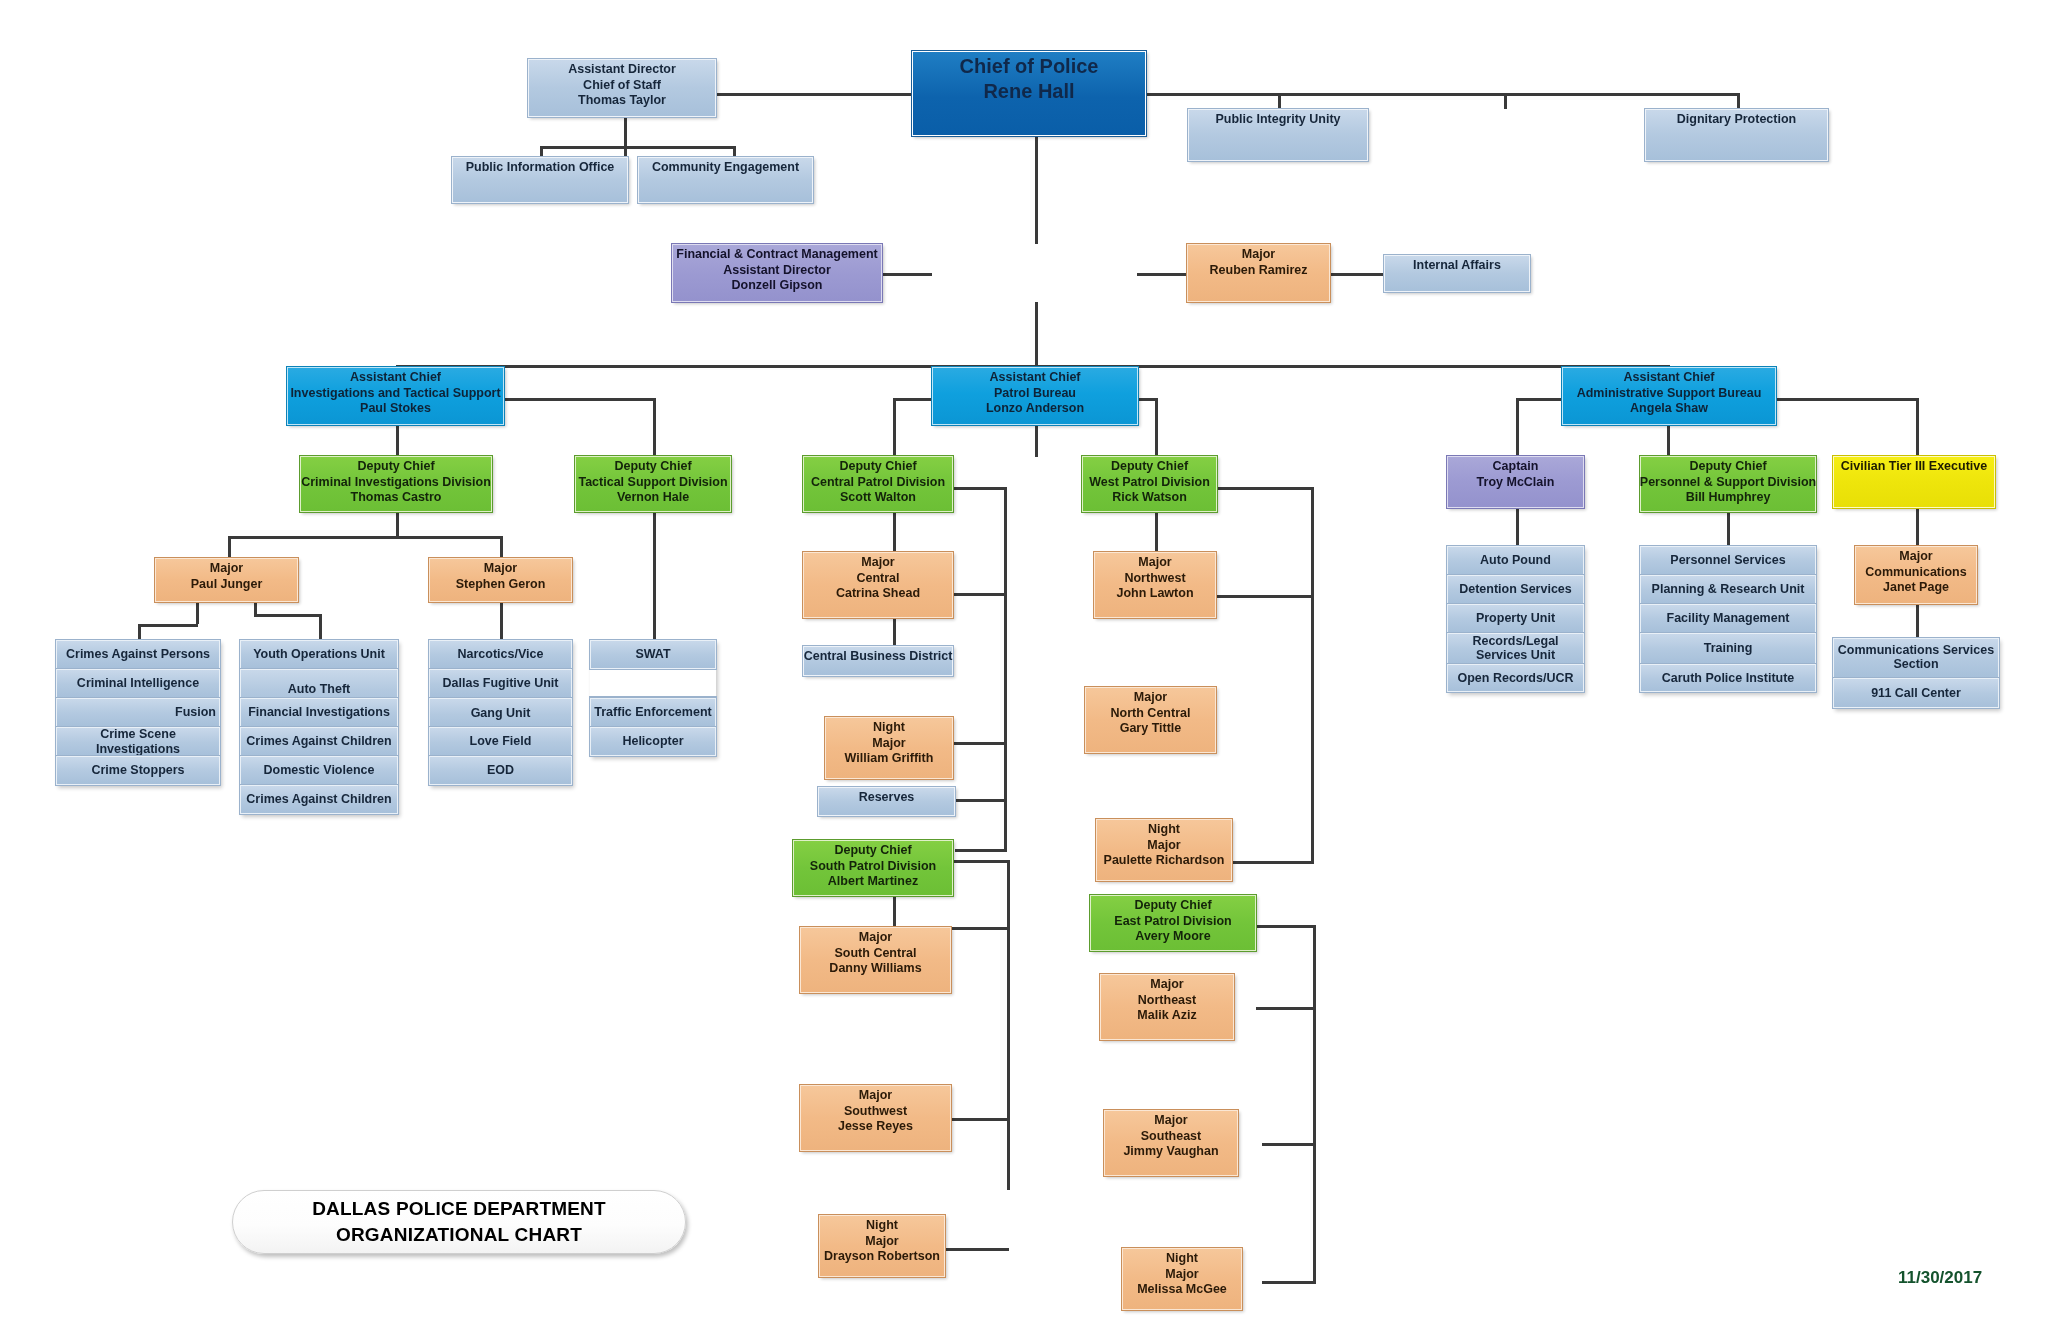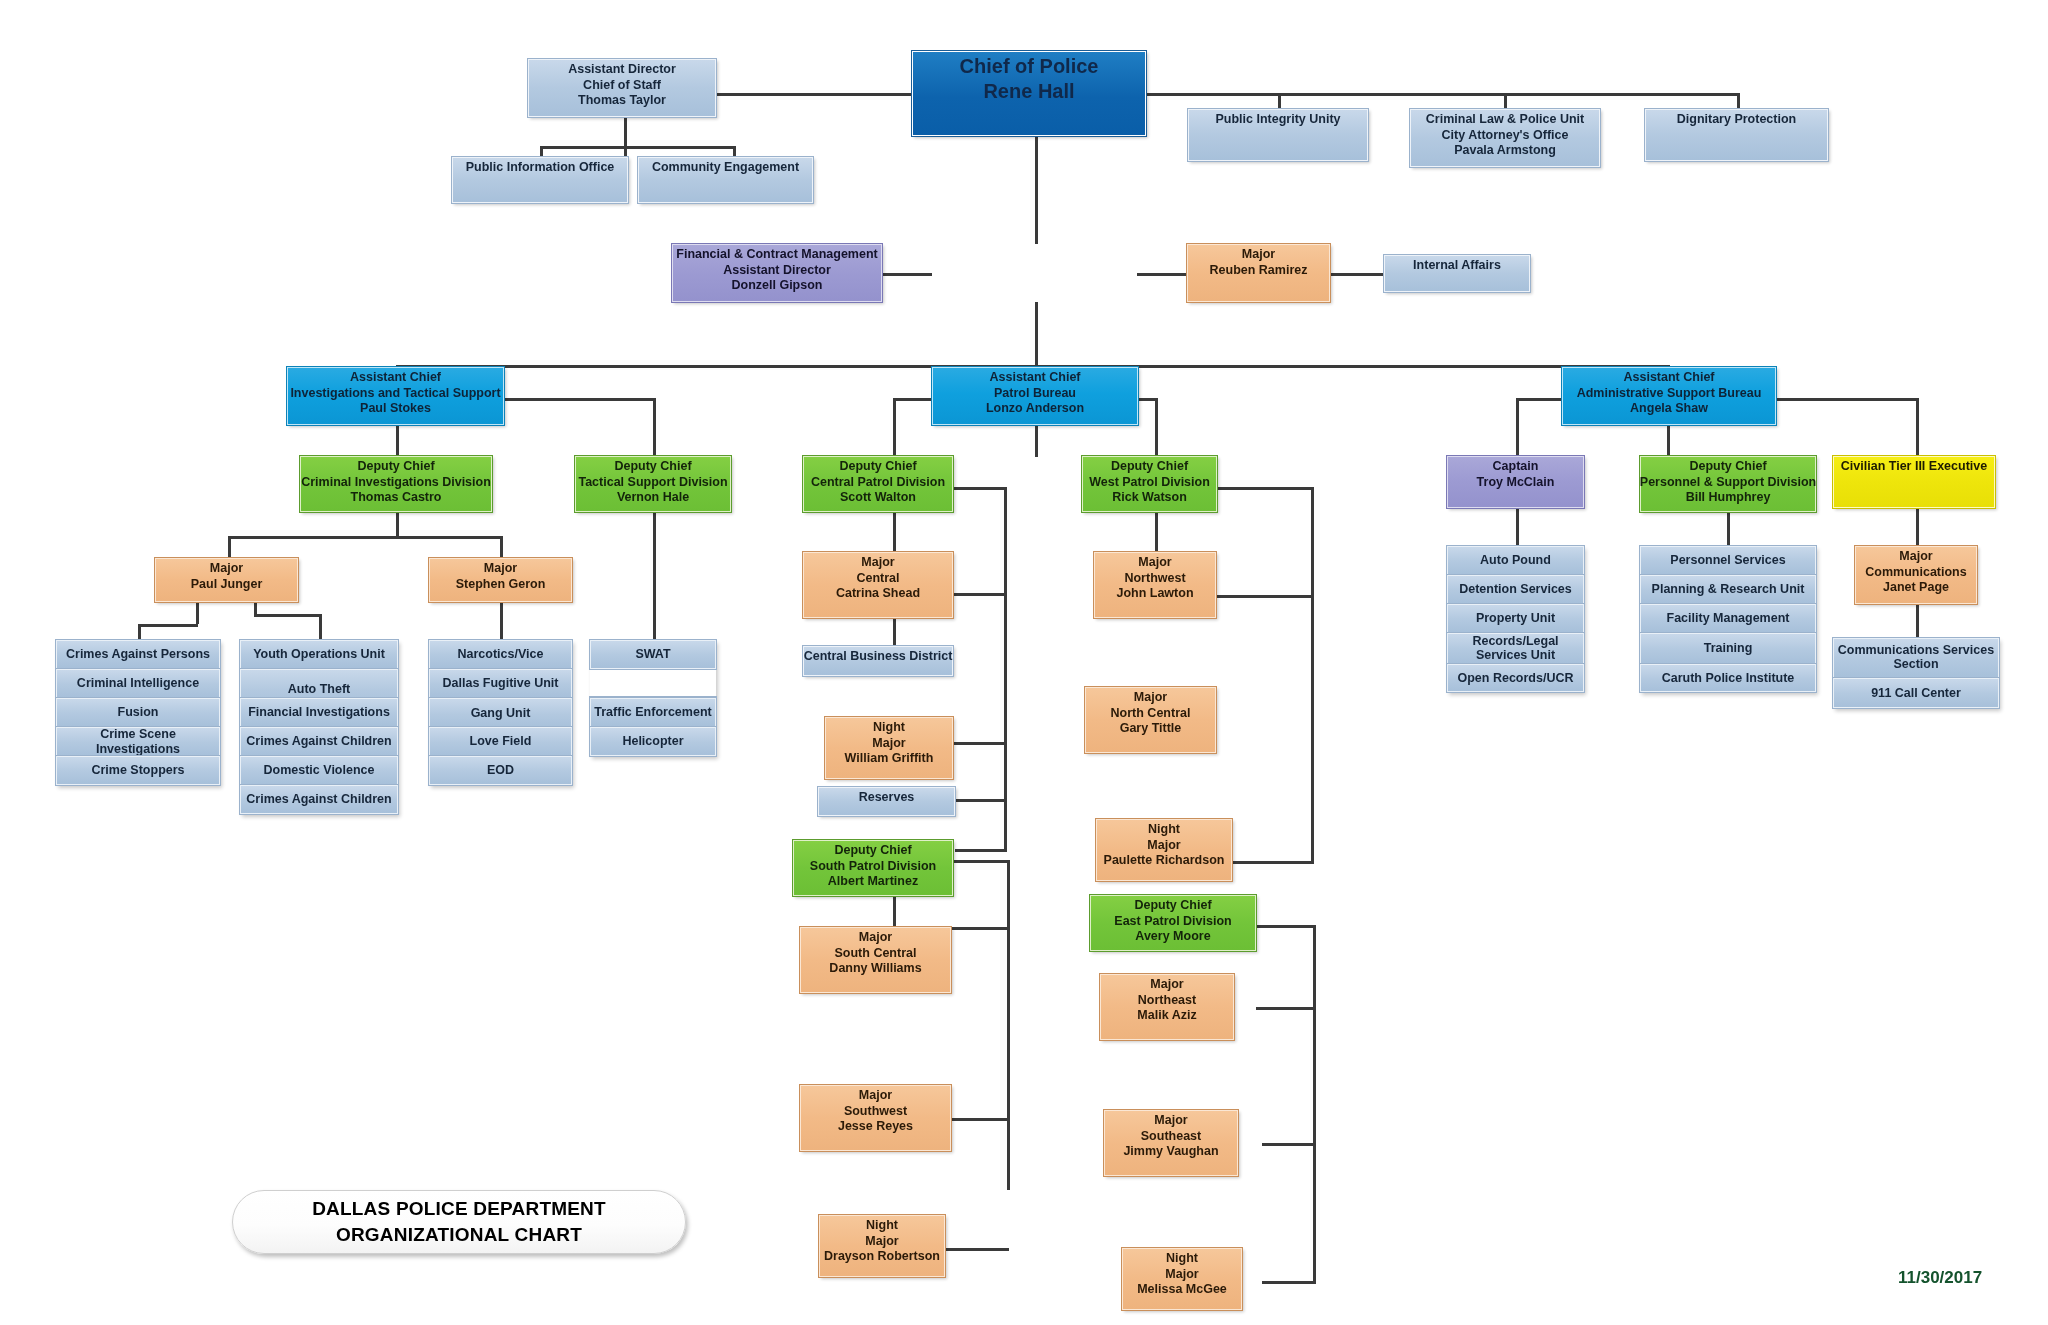--- a/index.html
+++ b/index.html
@@ -227,25 +227,20 @@
   <div class="node c-blueltblue" style="left:452px;top:157px;width:176px;height:46px;">
     <span>Public Information Office</span>
   </div>
   <div class="node c-blueltblue" style="left:638px;top:157px;width:175px;height:46px;">
     <span>Community Engagement</span>
   </div>
 
   <div class="node c-blueltblue" style="left:1188px;top:109px;width:180px;height:52px;">
     <span>Public Integrity Unity</span>
   </div>
-  <div class="node c-blueltblue" style="left:1410px;top:109px;width:190px;height:58px;">
-    <span>Criminal Law &amp; Police Unit</span>
-    <span>City Attorney's Office</span>
-    <span>Pavala Armstong</span>
-  </div>
   <div class="node c-blueltblue" style="left:1645px;top:109px;width:183px;height:52px;">
     <span>Dignitary Protection</span>
   </div>
 
   <div class="node c-purple" style="left:672px;top:244px;width:210px;height:58px;">
     <span>Financial &amp; Contract Management</span>
     <span>Assistant Director</span>
     <span>Donzell Gipson</span>
   </div>
   <div class="node c-orange" style="left:1187px;top:244px;width:143px;height:58px;">
@@ -314,21 +309,21 @@
     <span>Stephen Geron</span>
   </div>
 
   <div class="stack-shadow" style="left:56px;top:640px;width:164px;height:145px;"></div>
   <div class="cell" style="left:56px;top:640px;width:164px;height:29px;">
       <span>Crimes Against Persons</span>
     </div>
   <div class="cell" style="left:56px;top:669px;width:164px;height:29px;">
       <span>Criminal Intelligence</span>
     </div>
-  <div class="cell" style="left:56px;top:698px;width:164px;height:29px;">
+  <div class="cell" style="left:56px;top:698px;width:164px;height:29px;justify-content:flex-end;">
       <span>Fusion</span>
     </div>
   <div class="cell" style="left:56px;top:727px;width:164px;height:29px;">
       <span>Crime Scene Investigations</span>
     </div>
   <div class="cell" style="left:56px;top:756px;width:164px;height:29px;">
       <span>Crime Stoppers</span>
     </div>
 
   <div class="stack-shadow" style="left:240px;top:640px;width:158px;height:174px;"></div>

